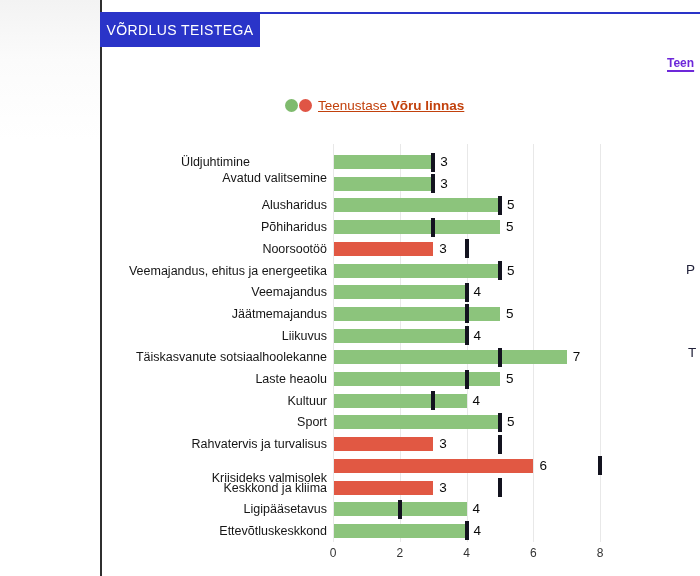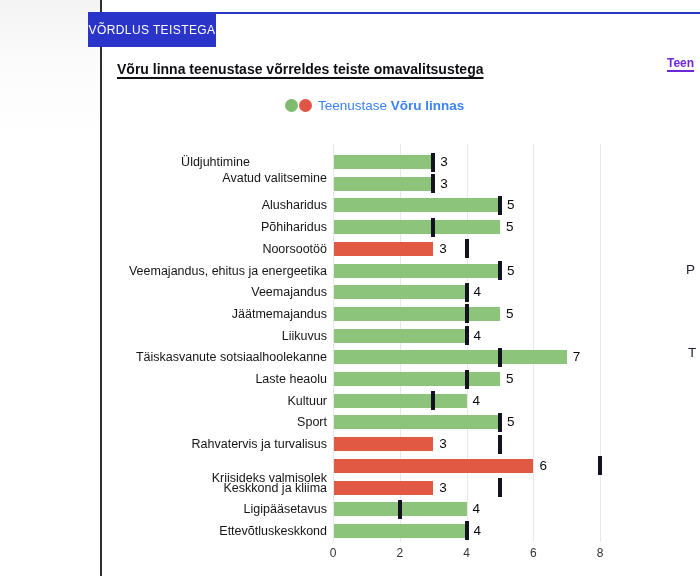--- a/index.html
+++ b/index.html
@@ -14,32 +14,32 @@
   }
   .v-divider{
     position:absolute;left:100px;top:0;width:2px;height:576px;
     background:#2f2f2f;
   }
   .panel-top-border{
     position:absolute;left:104px;top:12px;width:596px;height:2px;
     background:var(--tab-blue);
   }
   .tab{
-    position:absolute;left:88px;top:12px;width:128px;height:35px;
+    position:absolute;left:100px;top:12px;width:160px;height:35px;
     background:var(--tab-blue);color:#ffffff;
     display:flex;align-items:center;justify-content:center;
-    font-size:12px;letter-spacing:0.4px;cursor:pointer;
+    font-size:14px;letter-spacing:0.4px;cursor:pointer;
   }
   .title{
     position:absolute;left:117px;top:61px;margin:0;
     font-size:14px;font-weight:bold;color:#0e0e14;
     text-decoration:underline;text-decoration-thickness:2px;text-underline-offset:3px;
     white-space:nowrap;
   }
-  .legend{position:absolute;left:285px;top:95px;font-size:13.5px;color:#3b82f6;}
+  .legend{position:absolute;left:285px;top:95px;font-size:13.5px;color:#c2410c;text-decoration:underline;}
   .legend-row{display:flex;align-items:center;height:20px;margin-bottom:3px;}
   .dot{width:13px;height:13px;border-radius:50%;display:inline-block;}
   .dot.green{background:var(--bar-green-dot);margin-right:1px;}
   .dot.red{background:var(--bar-red-dot);margin-right:6px;}
   .legend-median-glyph{
     width:4px;height:14px;background:var(--median);display:inline-block;
     margin-left:21px;margin-right:9px;
   }
   .plot{position:absolute;left:0;top:0;width:700px;height:576px;}
   .gridline{position:absolute;width:1px;background:var(--grid);top:144px;height:398px;}
@@ -74,21 +74,20 @@
 
 <div class="screen">
   <div class="left-strip"></div>
   <div class="v-divider"></div>
   <div class="panel-top-border"></div>
 
   <div class="tab">
     <span>VÕRDLUS TEISTEGA</span>
   </div>
 
-  <h1 class="title">Võru linna teenustase võrreldes teiste omavalitsustega</h1>
 
   <div class="legend">
     <div class="legend-row">
       <span class="dot green"></span>
       <span class="dot red"></span>
       <span><span>Teenustase </span><b>Võru linnas</b></span>
     </div>
   </div>
 
   <div class="plot" id="plot">

